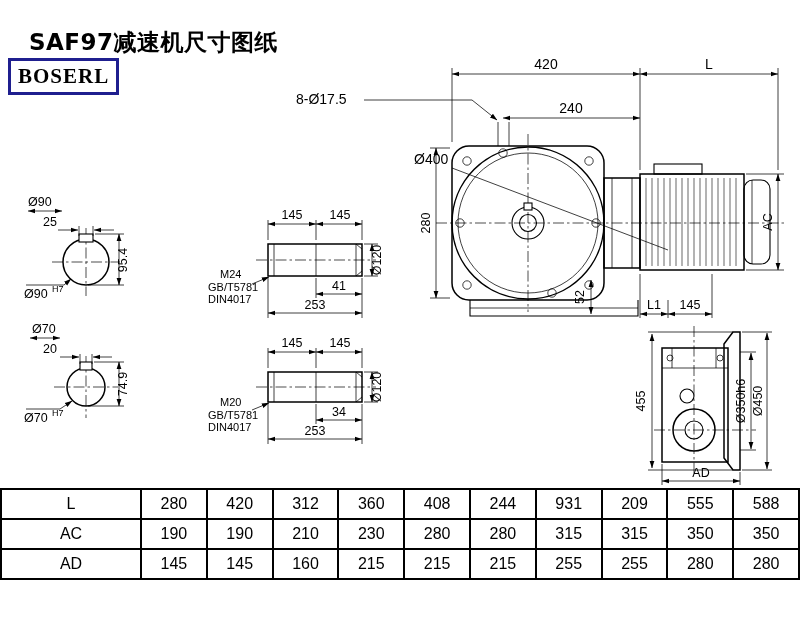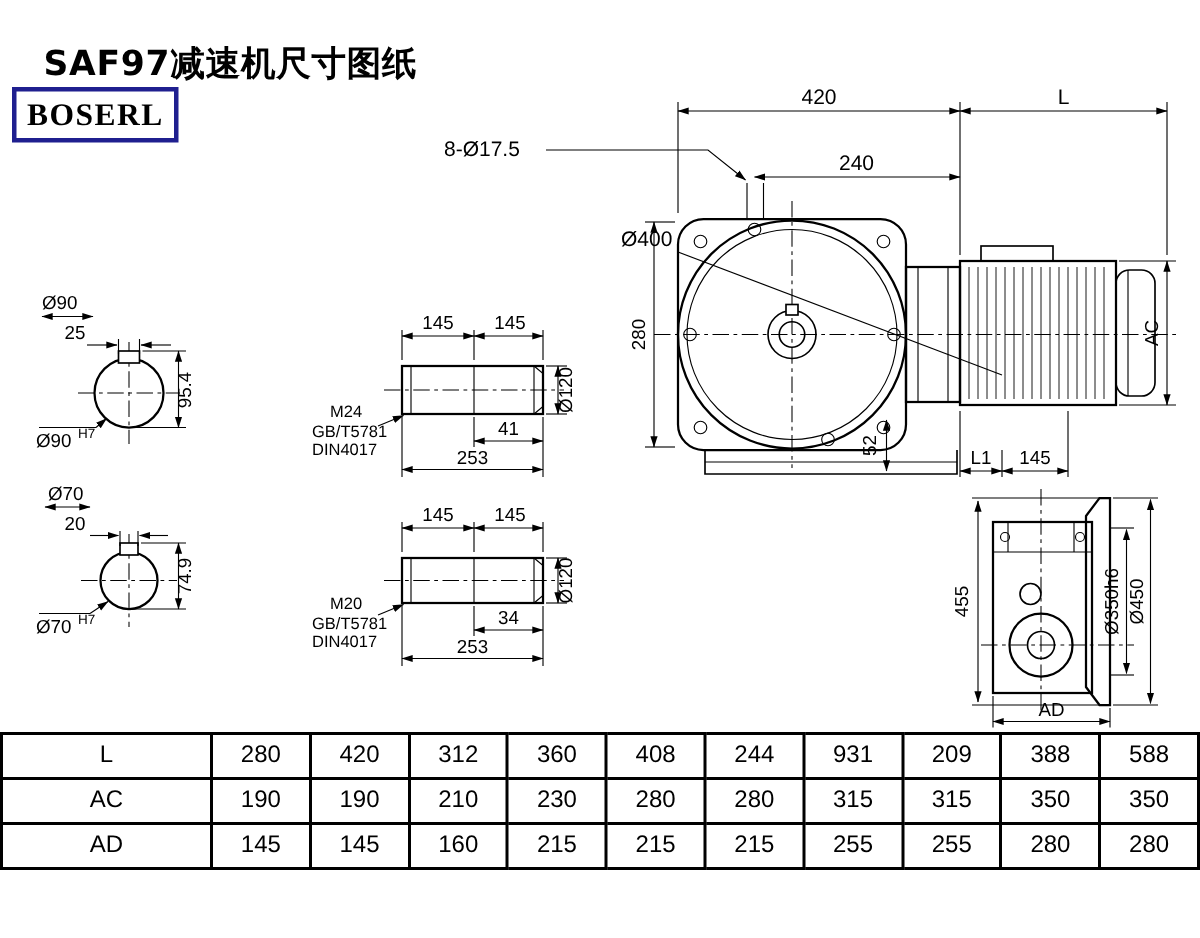--- a/index.html
+++ b/index.html
@@ -296,21 +296,21 @@
       <tr>
         <td>L</td>
         <td>280</td>
         <td>420</td>
         <td>312</td>
         <td>360</td>
         <td>408</td>
         <td>244</td>
         <td>931</td>
         <td>209</td>
-        <td>388</td>
+        <td>555</td>
         <td>588</td>
       </tr>
       <tr>
         <td>AC</td>
         <td>190</td>
         <td>190</td>
         <td>210</td>
         <td>230</td>
         <td>280</td>
         <td>280</td>

